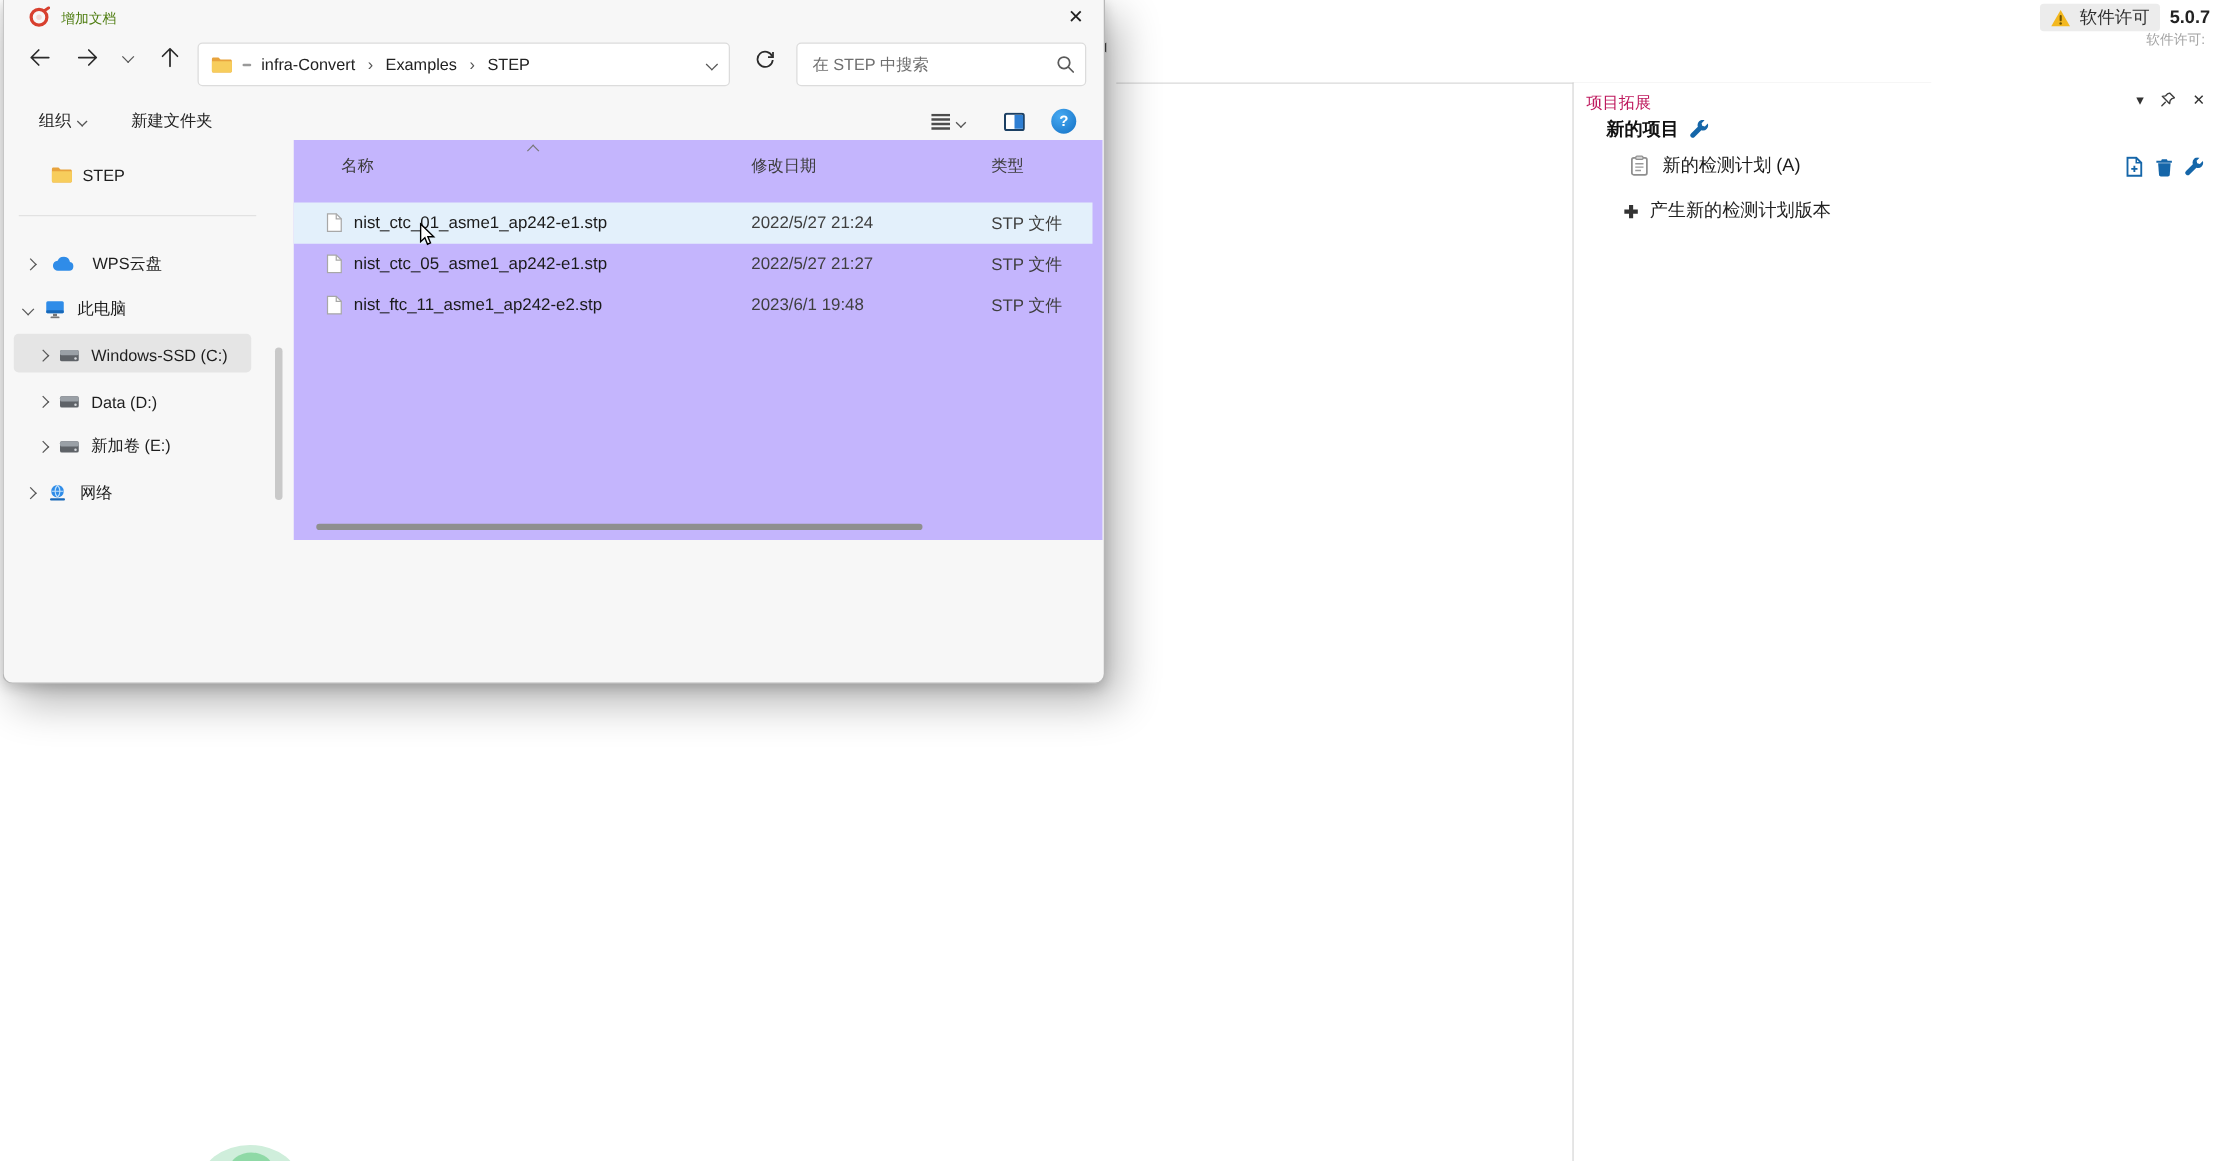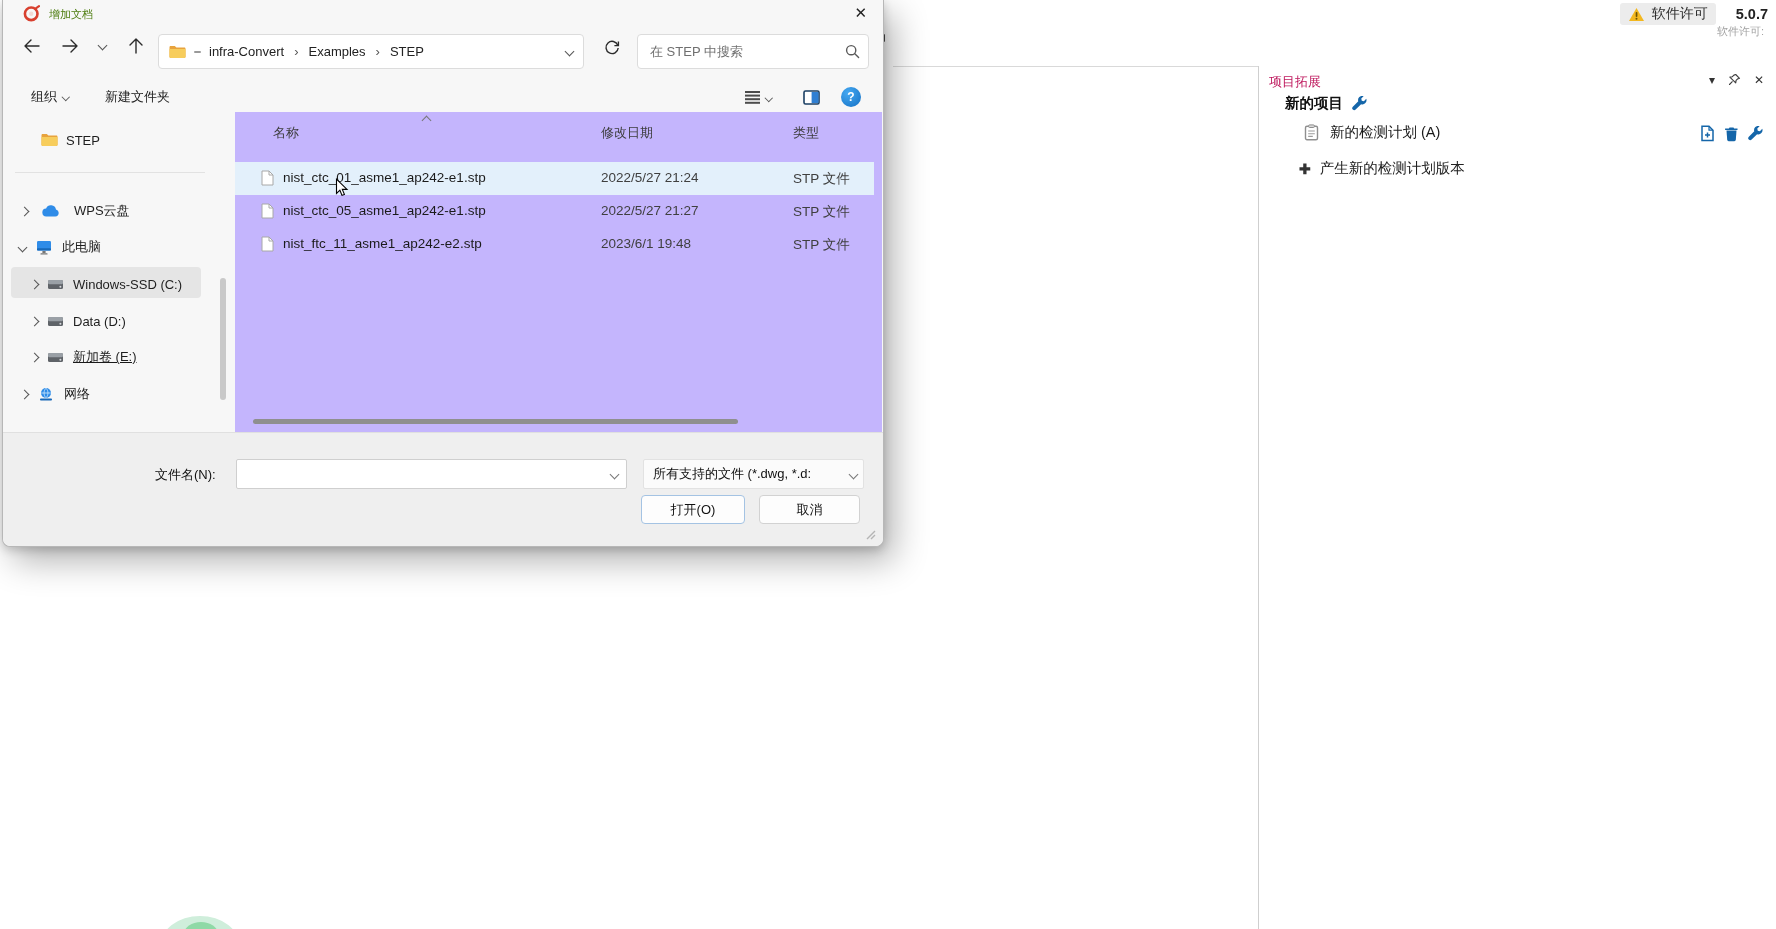--- a/index.html
+++ b/index.html
@@ -2,21 +2,21 @@
 <html><head>
 <meta charset="utf-8">
 <style>
   html,body{margin:0;padding:0;background:#fff;}
   .screen{position:relative;width:1776px;height:929px;overflow:hidden;background:#ffffff;
           font-family:"Liberation Sans",sans-serif;color:#1a1a1a;-webkit-font-smoothing:antialiased;}
   .abs{position:absolute;}
   .flex{display:flex;align-items:center;}
 
   
-  .license-row{top:3px;right:8px;gap:20px;}
+  .license-row{top:3px;right:8px;gap:8px;}
   .license-pill{gap:7px;background:#ececec;border-radius:3px;padding:2px 8px;}
   .license-label{font-size:14px;color:#2e2e2e;}
   .license-version{font-size:14.5px;font-weight:bold;color:#222;}
   .license-sub{top:24px;right:12px;font-size:11px;color:#a3a3a3;}
   .app-topline{left:893px;top:66px;width:652px;height:1px;background:#d9d9d9;}
   .collapse-arrow{left:879px;top:34px;width:0;height:0;border-top:4px solid transparent;
                   border-bottom:4px solid transparent;border-right:6px solid #4a4a4a;}
   .panel-divider{left:1258px;top:66px;bottom:0;width:1px;background:#cfcfcf;}
   .panel{left:1259px;top:66px;right:0;bottom:0;background:#fff;}
   .panel-title{left:10px;top:7px;font-size:13px;color:#be185d;}
@@ -300,21 +300,21 @@
         <div class="abs flex side-item" style="left:28px;top:194px;gap:9px;">
           <span class="chev chev-right"></span>
           <svg width="17" height="11" viewBox="0 0 17 11">
             <rect x="1" y="1" width="15" height="9" rx="1.5" fill="#5f6368"></rect>
             <rect x="1" y="1" width="15" height="4.2" rx="1.5" fill="#9aa0a6"></rect>
             <circle cx="13.4" cy="7.7" r="1" fill="#d6d9dd"></circle>
           </svg>
           <span class="side-label">Data (D:)</span>
         </div>
 
-        <div class="abs flex side-item" style="left:28px;top:230px;gap:9px;text-decoration:underline;">
+        <div class="abs flex side-item" style="left:28px;top:230px;gap:9px;">
           <span class="chev chev-right"></span>
           <svg width="17" height="11" viewBox="0 0 17 11">
             <rect x="1" y="1" width="15" height="9" rx="1.5" fill="#5f6368"></rect>
             <rect x="1" y="1" width="15" height="4.2" rx="1.5" fill="#9aa0a6"></rect>
             <circle cx="13.4" cy="7.7" r="1" fill="#d6d9dd"></circle>
           </svg>
           <span class="side-label">新加卷 (E:)</span>
         </div>
 
         <div class="abs flex side-item" style="left:18px;top:267px;gap:10px;">
@@ -368,38 +368,14 @@
         </div>
 
         <div class="abs hscroll"></div>
 
         <svg class="abs" style="left:100px;top:66px;" width="14" height="20" viewBox="0 0 14 20">
           <path d="M1.5 1.2v14.2l3.4-3.2 2.1 5.2 2.4-1-2.1-5H12L1.5 1.2z" fill="#fff" stroke="#000" stroke-width="1.1"></path>
         </svg>
       </div>
     </div>
 
-    <div class="abs bottombar">
-      <span class="abs fn-label">文件名(N):</span>
-
-      <div class="abs flex fn-combo">
-        <input type="text" value="" style="">
-        <span class="chev chev-down" style="border-color:#777;"></span>
-      </div>
-
-      <div class="abs flex filter-combo">
-        <span class="filter-text">所有支持的文件 (*.dwg, *.d:</span>
-        <span class="chev chev-down" style="border-color:#777;"></span>
-      </div>
-
-      <div class="abs flex btn btn-open">
-        <span>打开(O)</span>
-      </div>
-      <div class="abs flex btn btn-cancel">
-        <span>取消</span>
-      </div>
-
-      <svg class="abs grip" width="13" height="13" viewBox="0 0 13 13">
-        <path d="M12 4 4 12M12 8l-4 4" stroke="#b5b5b5" stroke-width="1.4"></path>
-      </svg>
-    </div>
   </div>
 </div>
 
 </body></html>

